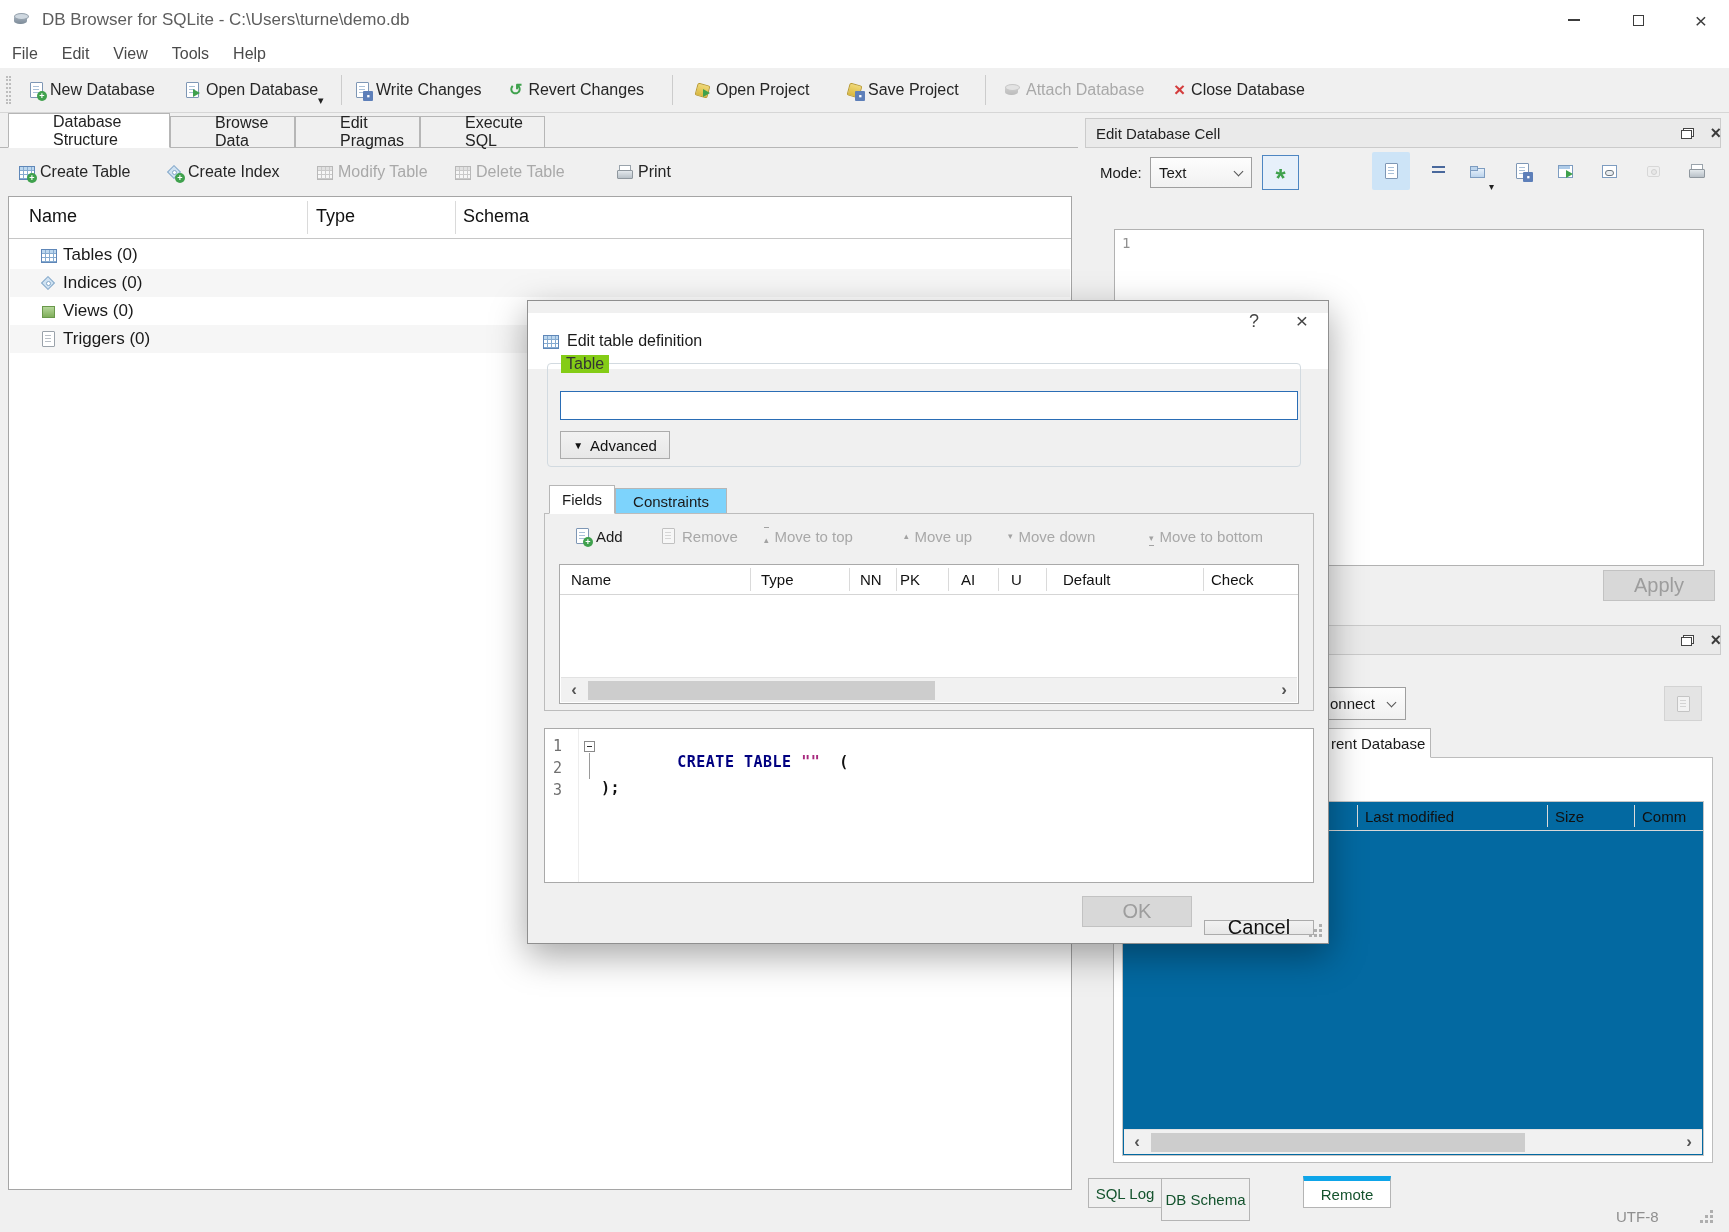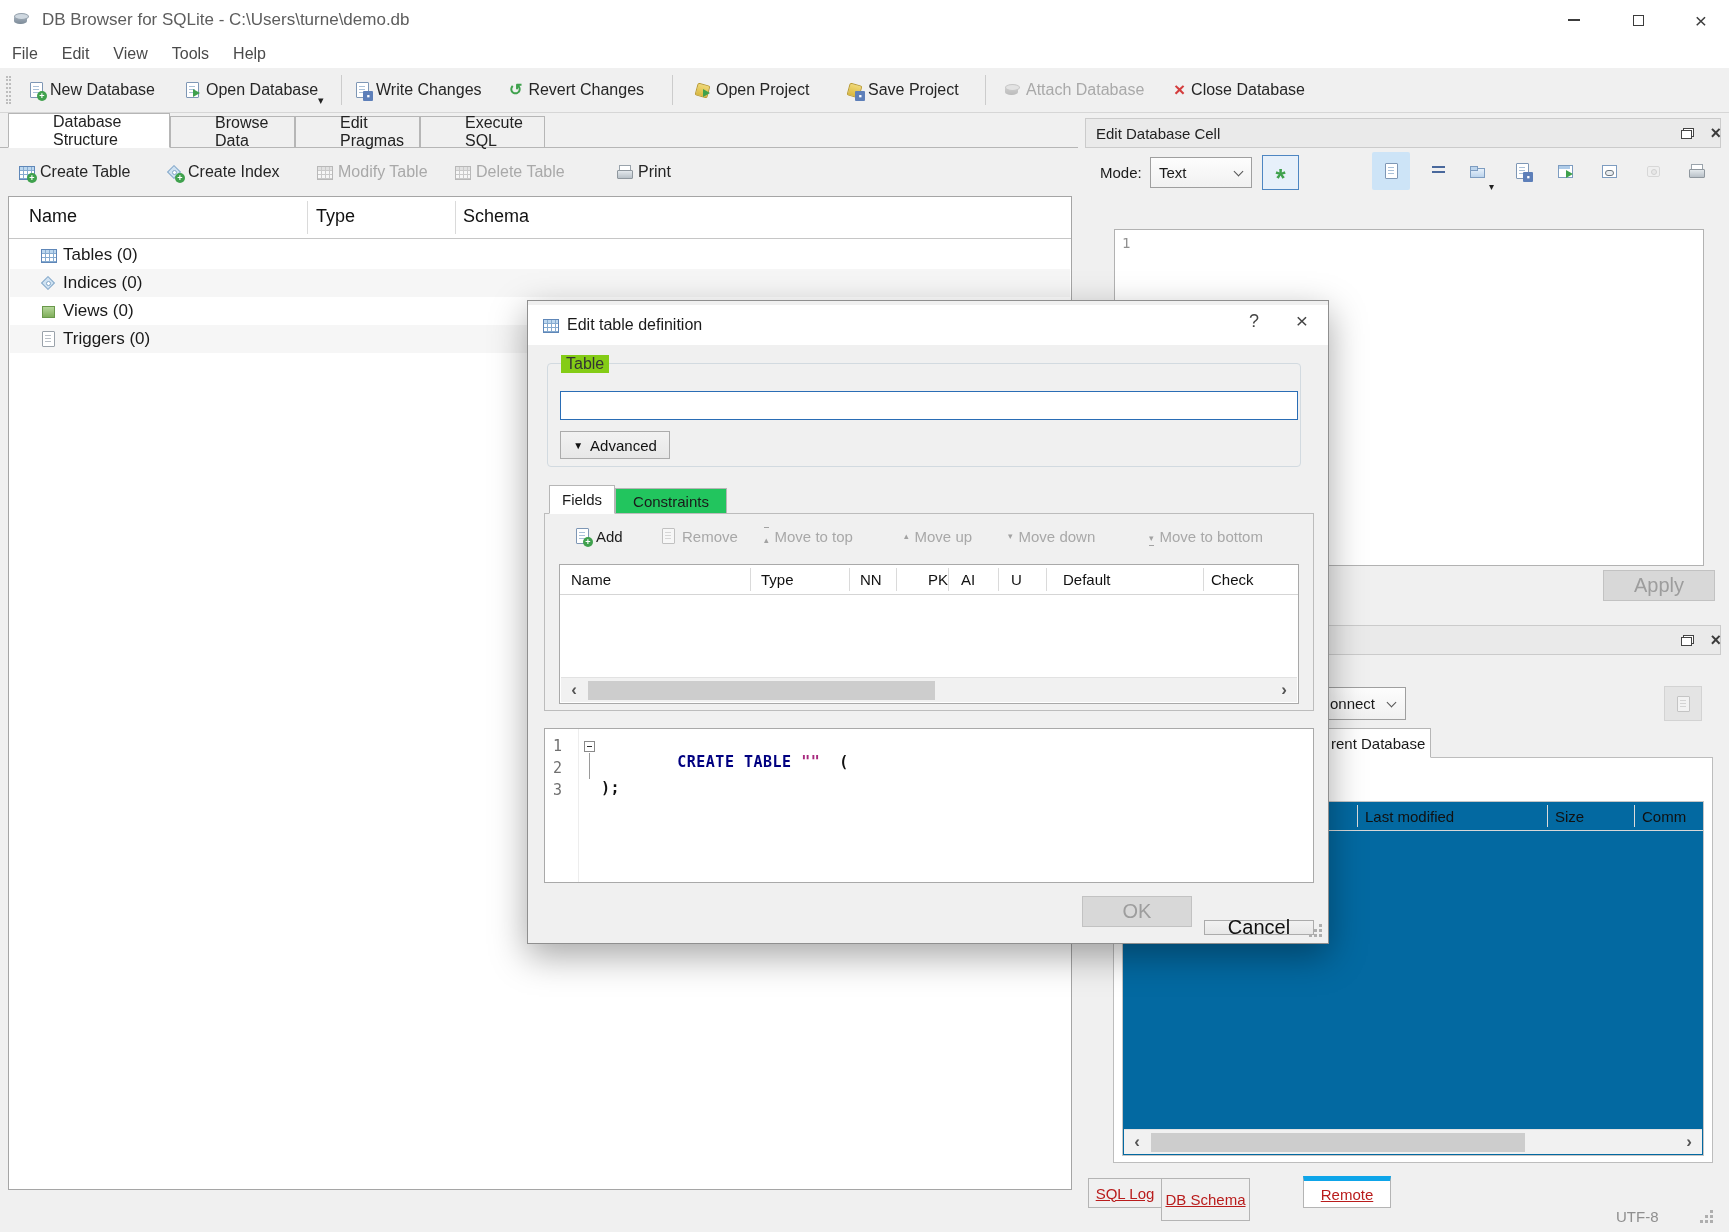--- a/index.html
+++ b/index.html
@@ -87,26 +87,26 @@
   .btn { display:flex; align-items:center; justify-content:center; font-size:20px; background:linear-gradient(#f2f2f2,#e7e7e7); border:1px solid #ababab; color:#111; }
   .btn.disabled { background:#d8d8d8; border-color:#c2c2c2; color:#9d9d9d; }
 
   
   .hscroll { position:absolute; background:#f1f1f1; border-top:1px solid #e2e2e2; }
   .sb-arrow { position:absolute; top:0; width:26px; height:100%; display:flex; align-items:center; justify-content:center; color:#555; font-size:17px; font-weight:bold; }
   .sb-thumb { position:absolute; top:3px; height:19px; background:#cdcdcd; }
 
   
   .dialog { position:absolute; left:527px; top:300px; width:802px; height:644px; background:#f0f0f0; border:1px solid #8f8f8f; box-shadow:0 12px 34px rgba(0,0,0,.35); z-index:40; }
-  .dlg-title { position:absolute; left:0; top:4px; width:100%; height:40px; background:#fff; display:flex; align-items:center; gap:9px; padding:0 14px; font-size:16px; }
+  .dlg-title { position:absolute; left:0; top:12px; width:100%; height:56px; background:#fff; display:flex; align-items:center; gap:9px; padding:0 14px; font-size:16px; }
   .dlg-titlebtn { position:absolute; top:0; width:48px; height:40px; display:flex; align-items:center; justify-content:center; font-size:18px; color:#444; }
   .groupbox { position:absolute; border:1px solid #d2dae0; border-radius:4px; }
   .gb-label { position:absolute; background:#84cc16; padding:0 5px; font-size:16px; color:#333; }
   .txtinput { position:absolute; border:1px solid #2a6db5; background:#fff; font-size:15px; padding:0 6px; outline:none; font-family:"Liberation Sans",sans-serif; }
-  .mini-tab { position:absolute; display:flex; align-items:center; justify-content:center; font-size:15px; background:#22c55e; border:1px solid #b6b6b6; }
+  .mini-tab { position:absolute; display:flex; align-items:center; justify-content:center; font-size:15px; background:#7dd3fc; border:1px solid #b6b6b6; }
   .mini-tab.active { background:#fff; border-bottom:1px solid #fff; z-index:3; }
   .fpanel { position:absolute; border:1px solid #bcbcbc; }
   .fbtn { position:absolute; top:8px; height:28px; display:flex; align-items:center; gap:6px; font-size:15px; color:#1c1c1c; white-space:nowrap; }
   .fbtn.dis { color:#a8a8a8; }
   .fbtn.dis .ic { filter:grayscale(1); opacity:.5; }
   .mvico { display:inline-block; font-size:9px; line-height:9px; color:#a2a2a2; }
   .mv-wrap-top { border-top:1px solid #a2a2a2; padding-top:1px; }
   .mv-wrap-bot { border-bottom:1px solid #a2a2a2; padding-bottom:1px; }
   .grid { position:absolute; background:#fff; border:1px solid #a9a9a9; }
   .grid-hlabel { position:absolute; top:6px; font-size:15px; color:#111; }
@@ -114,21 +114,21 @@
   .lnum { position:absolute; left:8px; color:#707070; }
   .fold { position:absolute; width:11px; height:11px; border:1px solid #8a8a8a; background:#fff; }
   .fold:before { content:""; position:absolute; left:2px; top:4px; width:5px; height:1px; background:#333; }
   .fold-guide { position:absolute; width:0; border-left:1px solid #9a9a9a; }
   .code-line { position:absolute; white-space:pre; font-weight:bold; letter-spacing:.5px; }
   .grip { position:absolute; width:3px; height:3px; background:none; }
   .grip:after { content:""; position:absolute; width:3px; height:3px;
       box-shadow:10px 0 #aeaeae,5px 5px #aeaeae,10px 5px #aeaeae,0 10px #aeaeae,5px 10px #aeaeae,10px 10px #aeaeae; }
 
   .inner-table { position:absolute; background:#0369a1; border:1px solid #c6c6c6; }
-  .bottom-tab { position:absolute; display:flex; align-items:center; justify-content:center; font-size:15px; background:#f0f0f0; border:1px solid #b4b4b4; color:#b91c1c;text-decoration:underline; }
+  .bottom-tab { position:absolute; display:flex; align-items:center; justify-content:center; font-size:15px; background:#f0f0f0; border:1px solid #b4b4b4; color:#14532d; }
   .bottom-tab.active { background:#fff; border-top:5px solid #0ea5e9; z-index:3; }
   .status-enc { position:absolute; font-size:15px; color:#8f8f8f; }
 </style>
 </head>
 <body>
 
 <div class="screen">
 
   <div class="titlebar">
     <span class="ic cylic abs" style="left:13px;top:11px;"></span>
@@ -424,21 +424,21 @@
       <div class="fbtn dis" style="left:604px;">
         <span class="mv-wrap-bot"><span class="mvico">▾</span></span>
         <span>Move to bottom</span>
       </div>
 
       <div class="grid" style="left:14px;top:50px;width:740px;height:140px;">
         <div style="position:absolute;left:0;top:0;width:100%;height:30px;border-bottom:1px solid #d5d5d5;">
           <span class="grid-hlabel" style="left:11px;">Name</span>
           <span class="grid-hlabel" style="left:201px;">Type</span>
           <span class="grid-hlabel" style="left:300px;">NN</span>
-          <span class="grid-hlabel" style="left:368px;">PK</span>
+          <span class="grid-hlabel" style="left:340px;">PK</span>
           <span class="grid-hlabel" style="left:401px;">AI</span>
           <span class="grid-hlabel" style="left:451px;">U</span>
           <span class="grid-hlabel" style="left:503px;">Default</span>
           <span class="grid-hlabel" style="left:651px;">Check</span>
           <span class="col-div" style="left:190px;top:3px;bottom:3px;"></span>
           <span class="col-div" style="left:289px;top:3px;bottom:3px;"></span>
           <span class="col-div" style="left:336px;top:3px;bottom:3px;"></span>
           <span class="col-div" style="left:388px;top:3px;bottom:3px;"></span>
           <span class="col-div" style="left:438px;top:3px;bottom:3px;"></span>
           <span class="col-div" style="left:486px;top:3px;bottom:3px;"></span>

